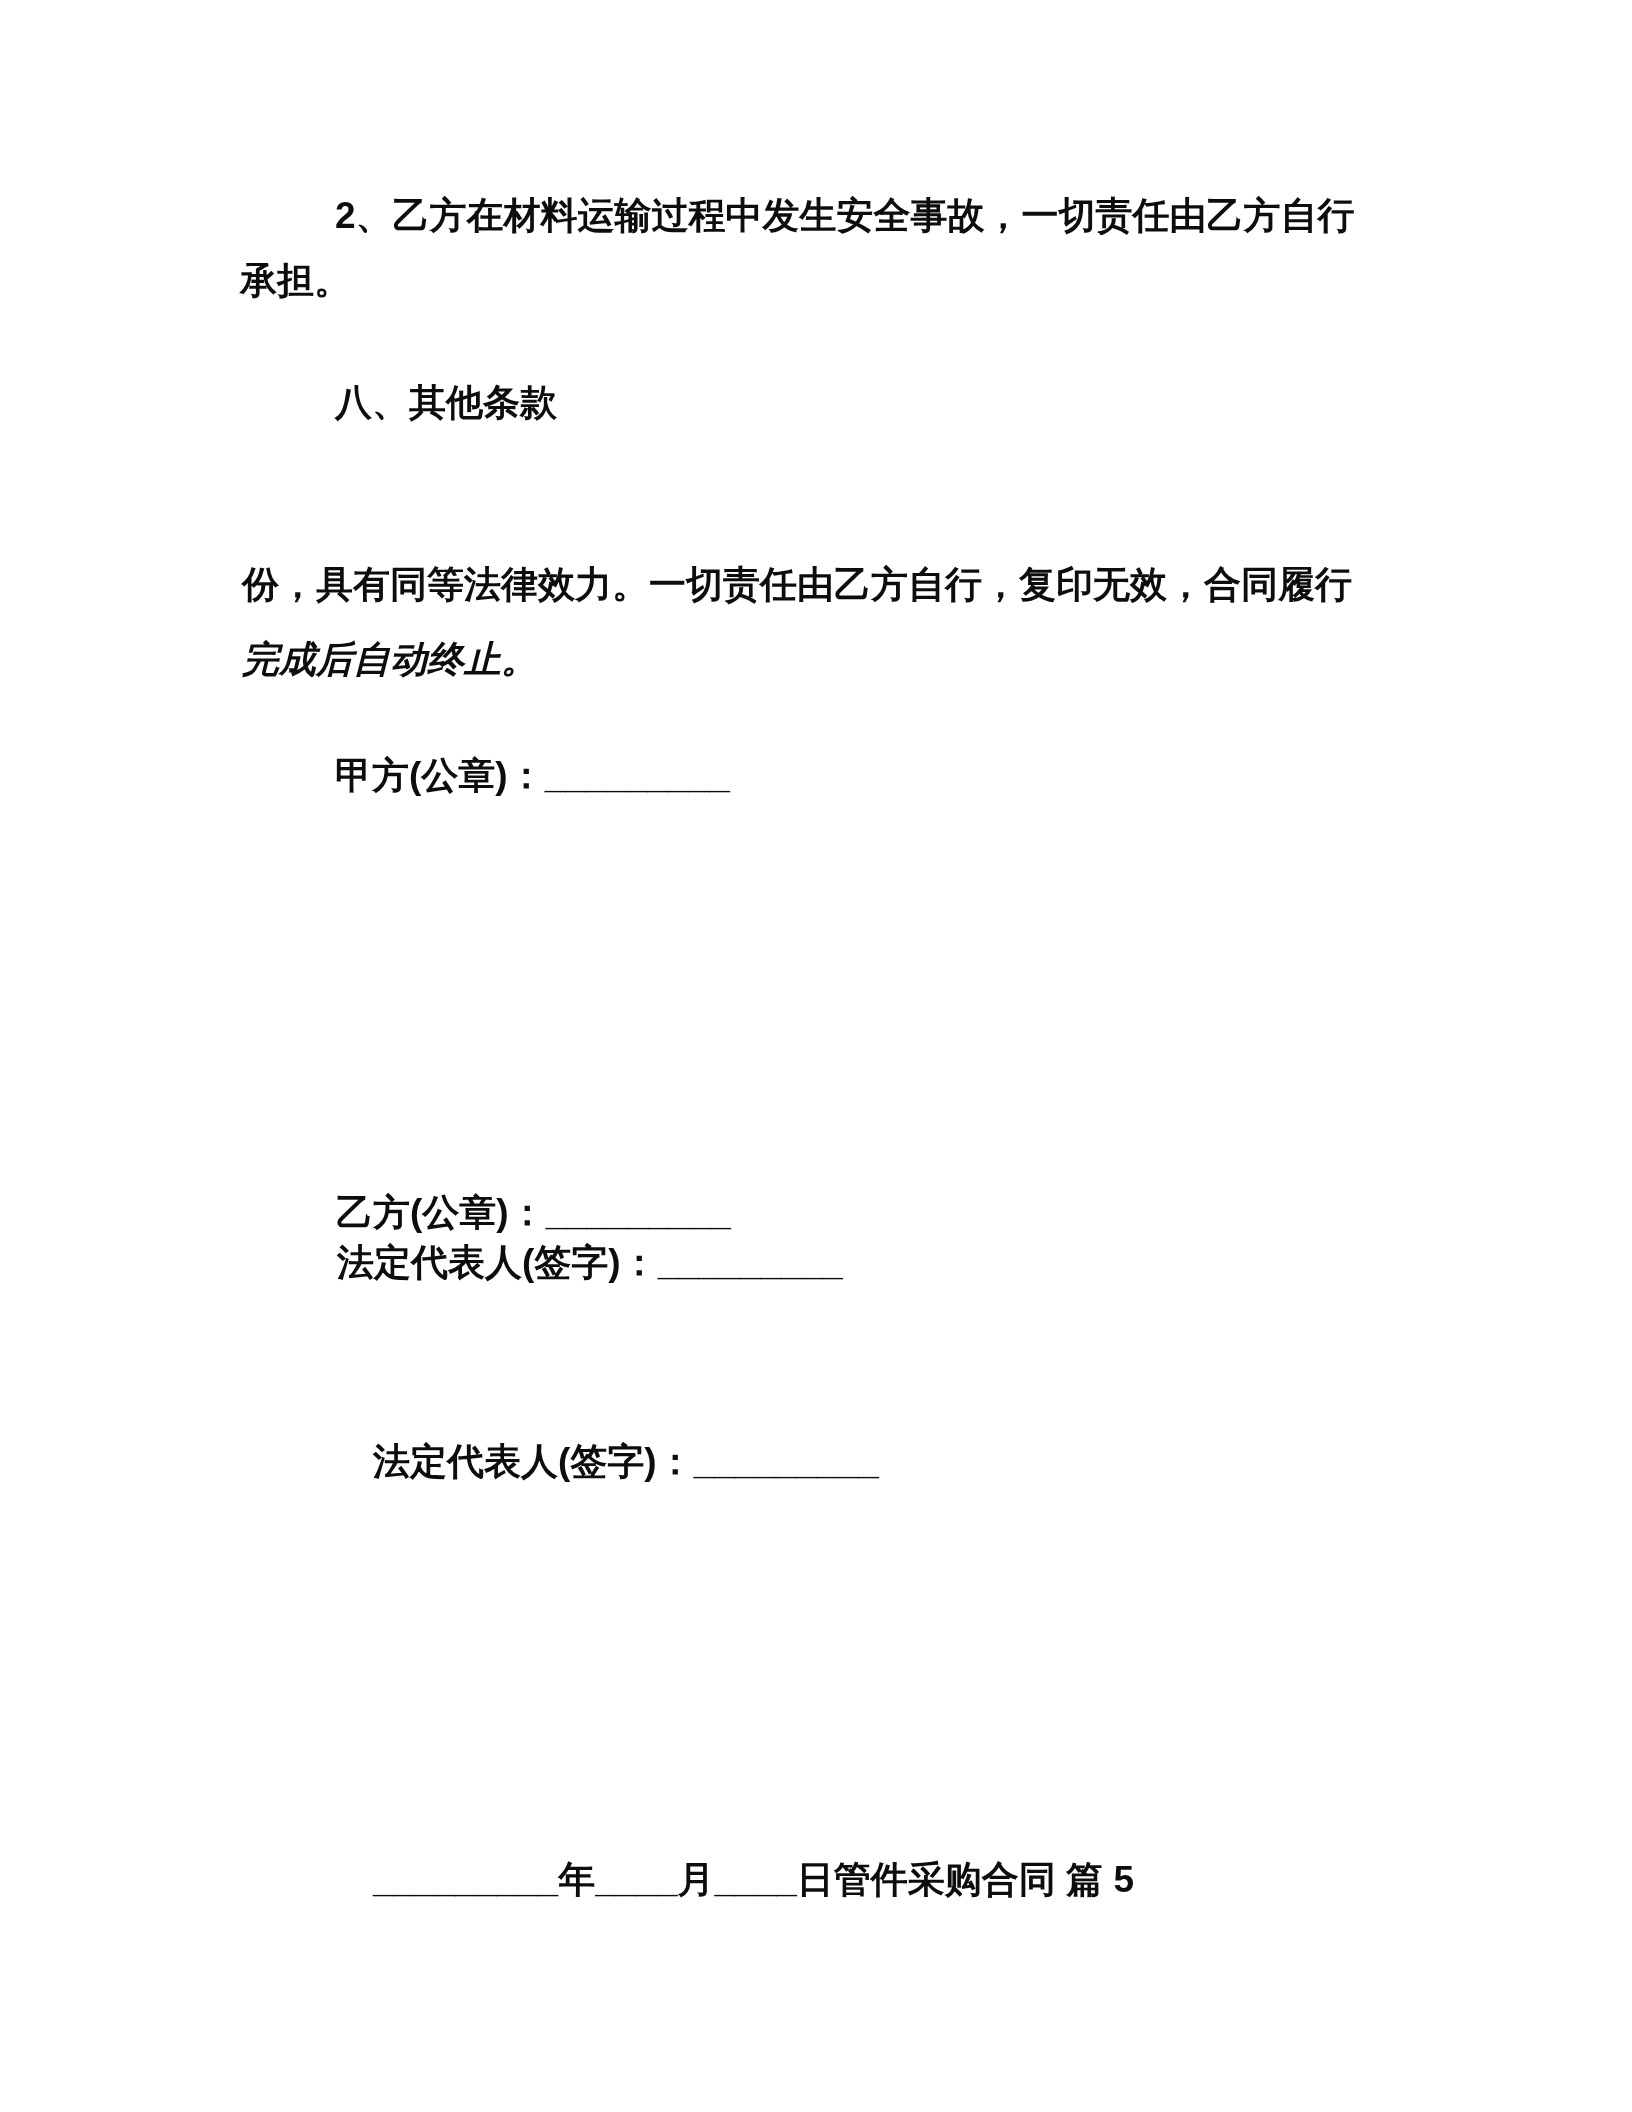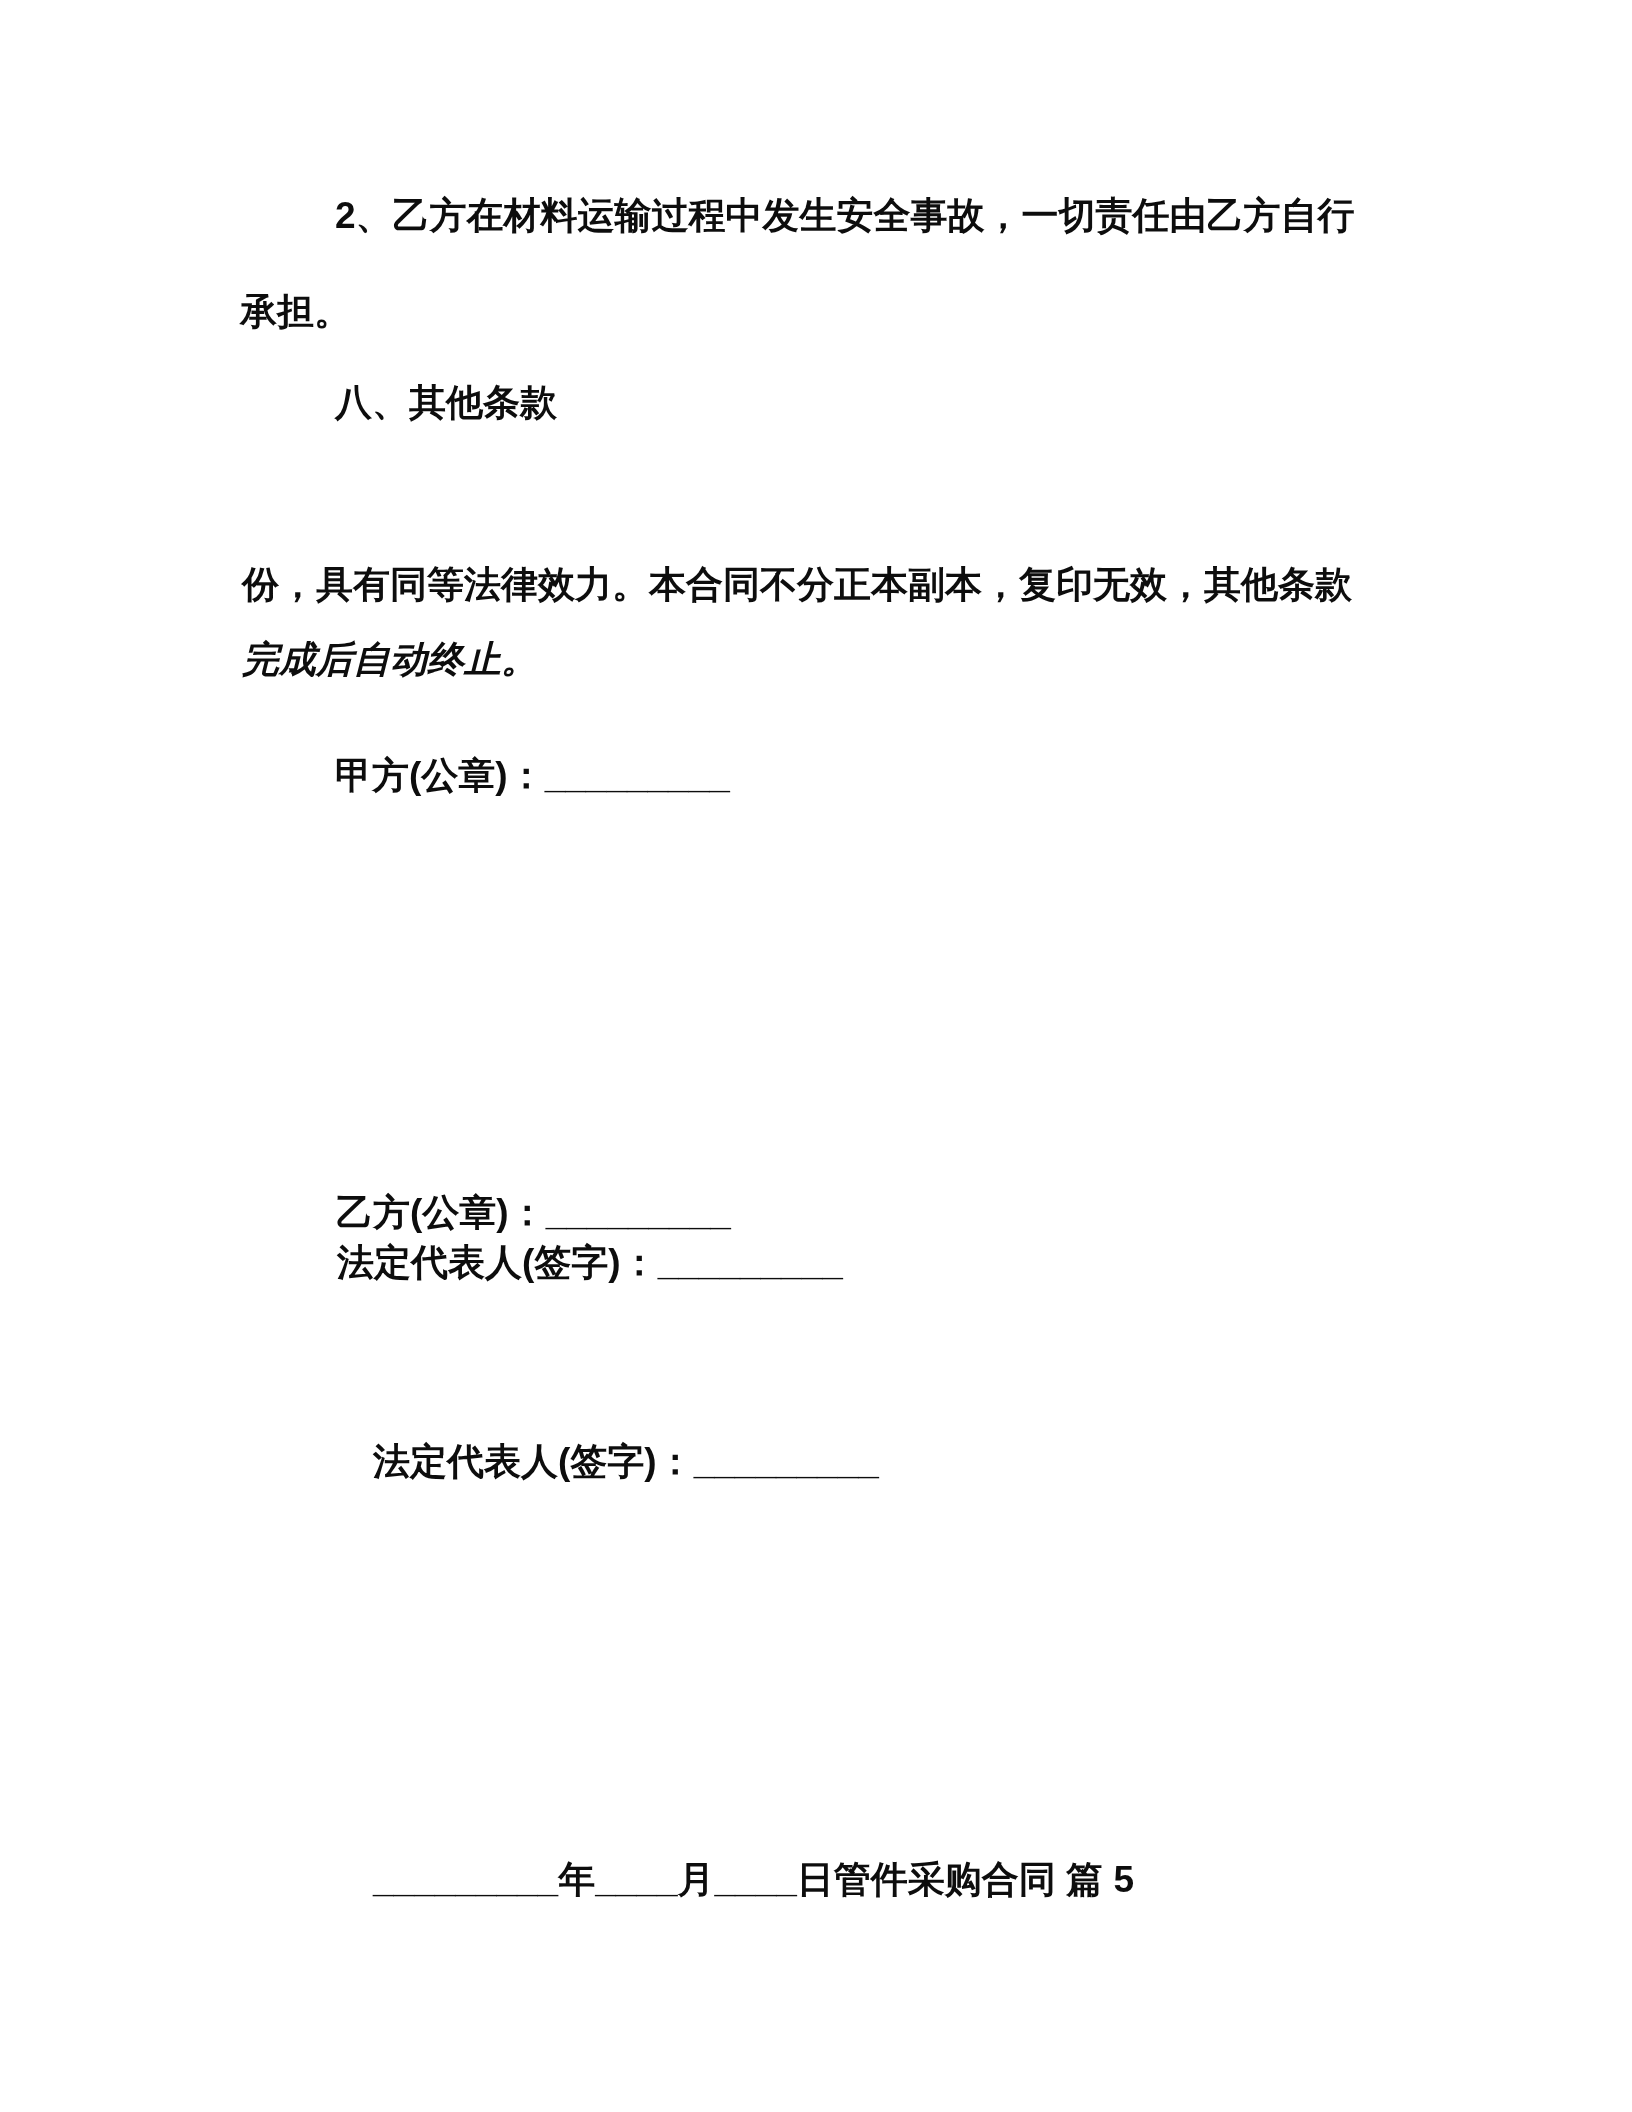--- a/index.html
+++ b/index.html
@@ -18,21 +18,21 @@
   }
   .doc-line {
     position: absolute;
     font-size: 37px;
     line-height: 40px;
     white-space: pre;
     letter-spacing: 0;
   }
   
   .l-clause2-1        { top: 196px;  left: 335px; }
-  .l-clause2-2        { top: 292px;  left: 240px; }
+  .l-clause2-2        { top: 261px;  left: 240px; }
   .l-section8         { top: 383px;  left: 335px; }
   .l-terms-1          { top: 488px;  left: 335px; }
   .l-terms-2          { top: 565px;  left: 242px; }
   .l-terms-3          { top: 640px;  left: 242px; font-style: italic; }
   .l-party-a-seal     { top: 748px;  left: 335px; margin-top: 8px; }
   .l-party-b-seal     { top: 1147px; left: 336px; margin-top: 46px; }
   .l-rep-sign-1       { top: 1243px; left: 337px; }
   .l-rep-sign-2       { top: 1442px; left: 373px; }
   .l-date-1           { top: 1560px; left: 336px; }
   .l-date-2           { top: 1860px; left: 373px; }
@@ -42,21 +42,21 @@
 
 <div class="page" style="color: rgb(13, 13, 13); background: rgb(255, 255, 255);">
 
   <div class="doc-line l-clause2-1">2、乙方在材料运输过程中发生安全事故，一切责任由乙方自行</div>
 
   <div class="doc-line l-clause2-2">承担。</div>
 
   <div class="doc-line l-section8">八、其他条款</div>
 
 
-  <div class="doc-line l-terms-2">份，具有同等法律效力。本合同不分正本副本，复印无效，其他条款</div>
+  <div class="doc-line l-terms-2">份，具有同等法律效力。一切责任由乙方自行，复印无效，合同履行</div>
 
   <div class="doc-line l-terms-3">完成后自动终止。</div>
 
   <div class="doc-line l-party-a-seal">甲方(公章)：_________</div>
 
   <div class="doc-line l-party-b-seal">乙方(公章)：_________</div>
 
   <div class="doc-line l-rep-sign-1">法定代表人(签字)：_________</div>
 
   <div class="doc-line l-rep-sign-2">法定代表人(签字)：_________</div>

